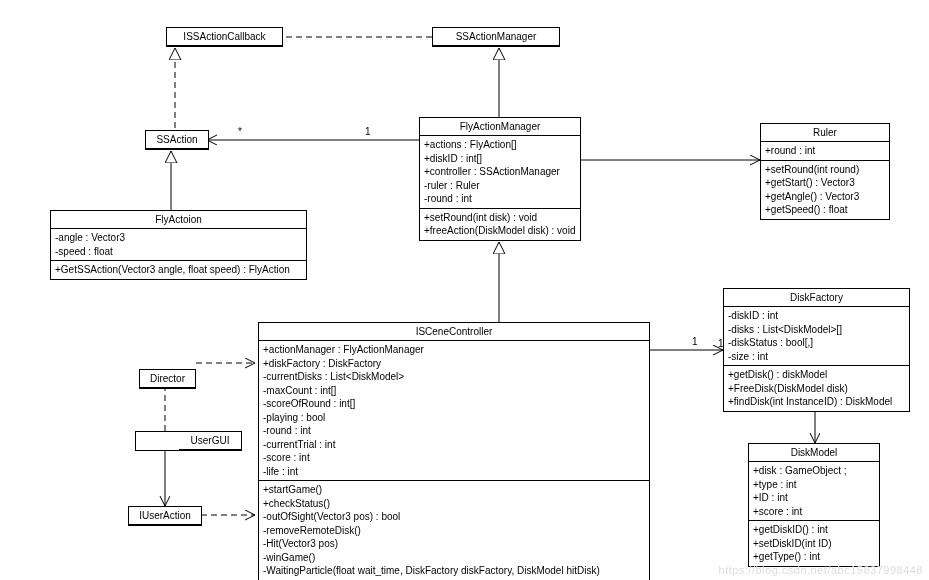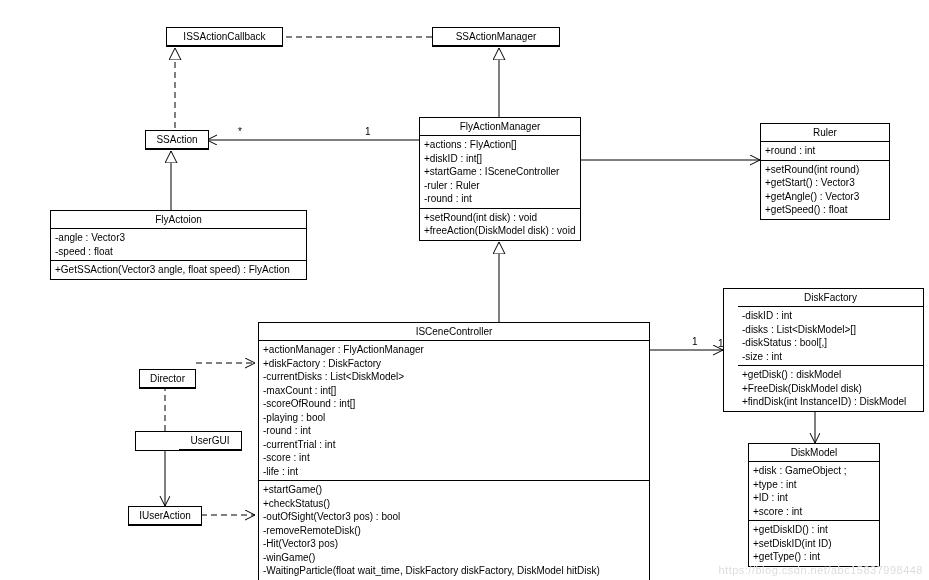--- a/index.html
+++ b/index.html
@@ -118,21 +118,21 @@
   <div class="uml-section">
     <div>+GetSSAction(Vector3 angle, float speed) : FlyAction</div>
   </div>
 </div>
 
 <div class="uml-box" style="left:419px; top:117px; width:160px;">
   <div class="uml-title">FlyActionManager</div>
   <div class="uml-section">
     <div>+actions : FlyAction[]</div>
     <div>+diskID : int[]</div>
-    <div>+startGame : ISceneController</div>
+    <div>+controller : SSActionManager</div>
     <div>-ruler : Ruler</div>
     <div>-round : int</div>
   </div>
   <div class="uml-section">
     <div>+setRound(int disk) : void</div>
     <div>+freeAction(DiskModel disk) : void</div>
   </div>
 </div>
 
 <div class="uml-box" style="left:760px; top:123px; width:128px;">
@@ -178,21 +178,21 @@
 </div>
 
 <div class="uml-box" style="left:135px; top:431px; width:62px;padding-left:43px;">
   <div class="uml-title">UserGUI</div>
 </div>
 
 <div class="uml-box" style="left:128px; top:506px; width:72px;">
   <div class="uml-title">IUserAction</div>
 </div>
 
-<div class="uml-box" style="left:723px; top:288px; width:185px;padding-left:14px;">
+<div class="uml-box" style="left:723px; top:288px; width:185px;">
   <div class="uml-title">DiskFactory</div>
   <div class="uml-section">
     <div>-diskID : int</div>
     <div>-disks : List&lt;DiskModel&gt;[]</div>
     <div>-diskStatus : bool[,]</div>
     <div>-size : int</div>
   </div>
   <div class="uml-section">
     <div>+getDisk() : diskModel</div>
     <div>+FreeDisk(DiskModel disk)</div>

